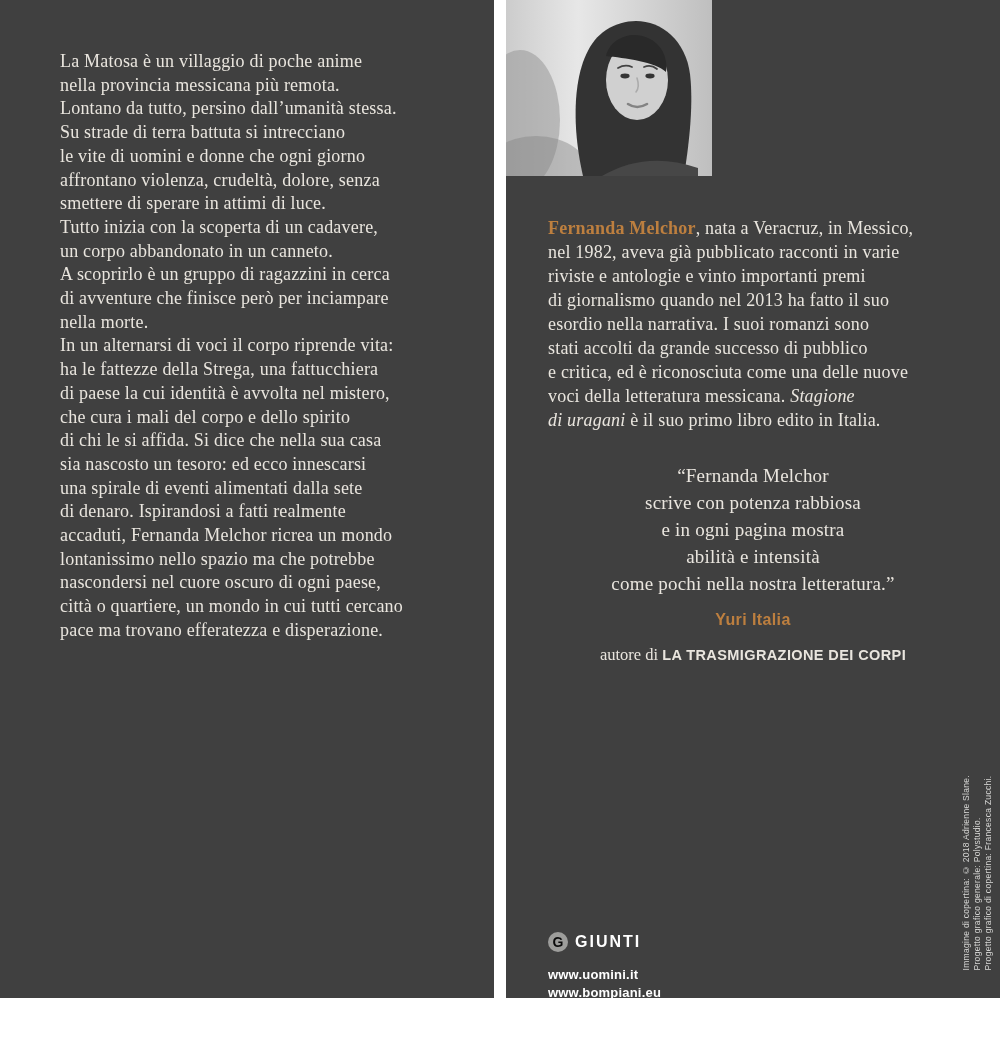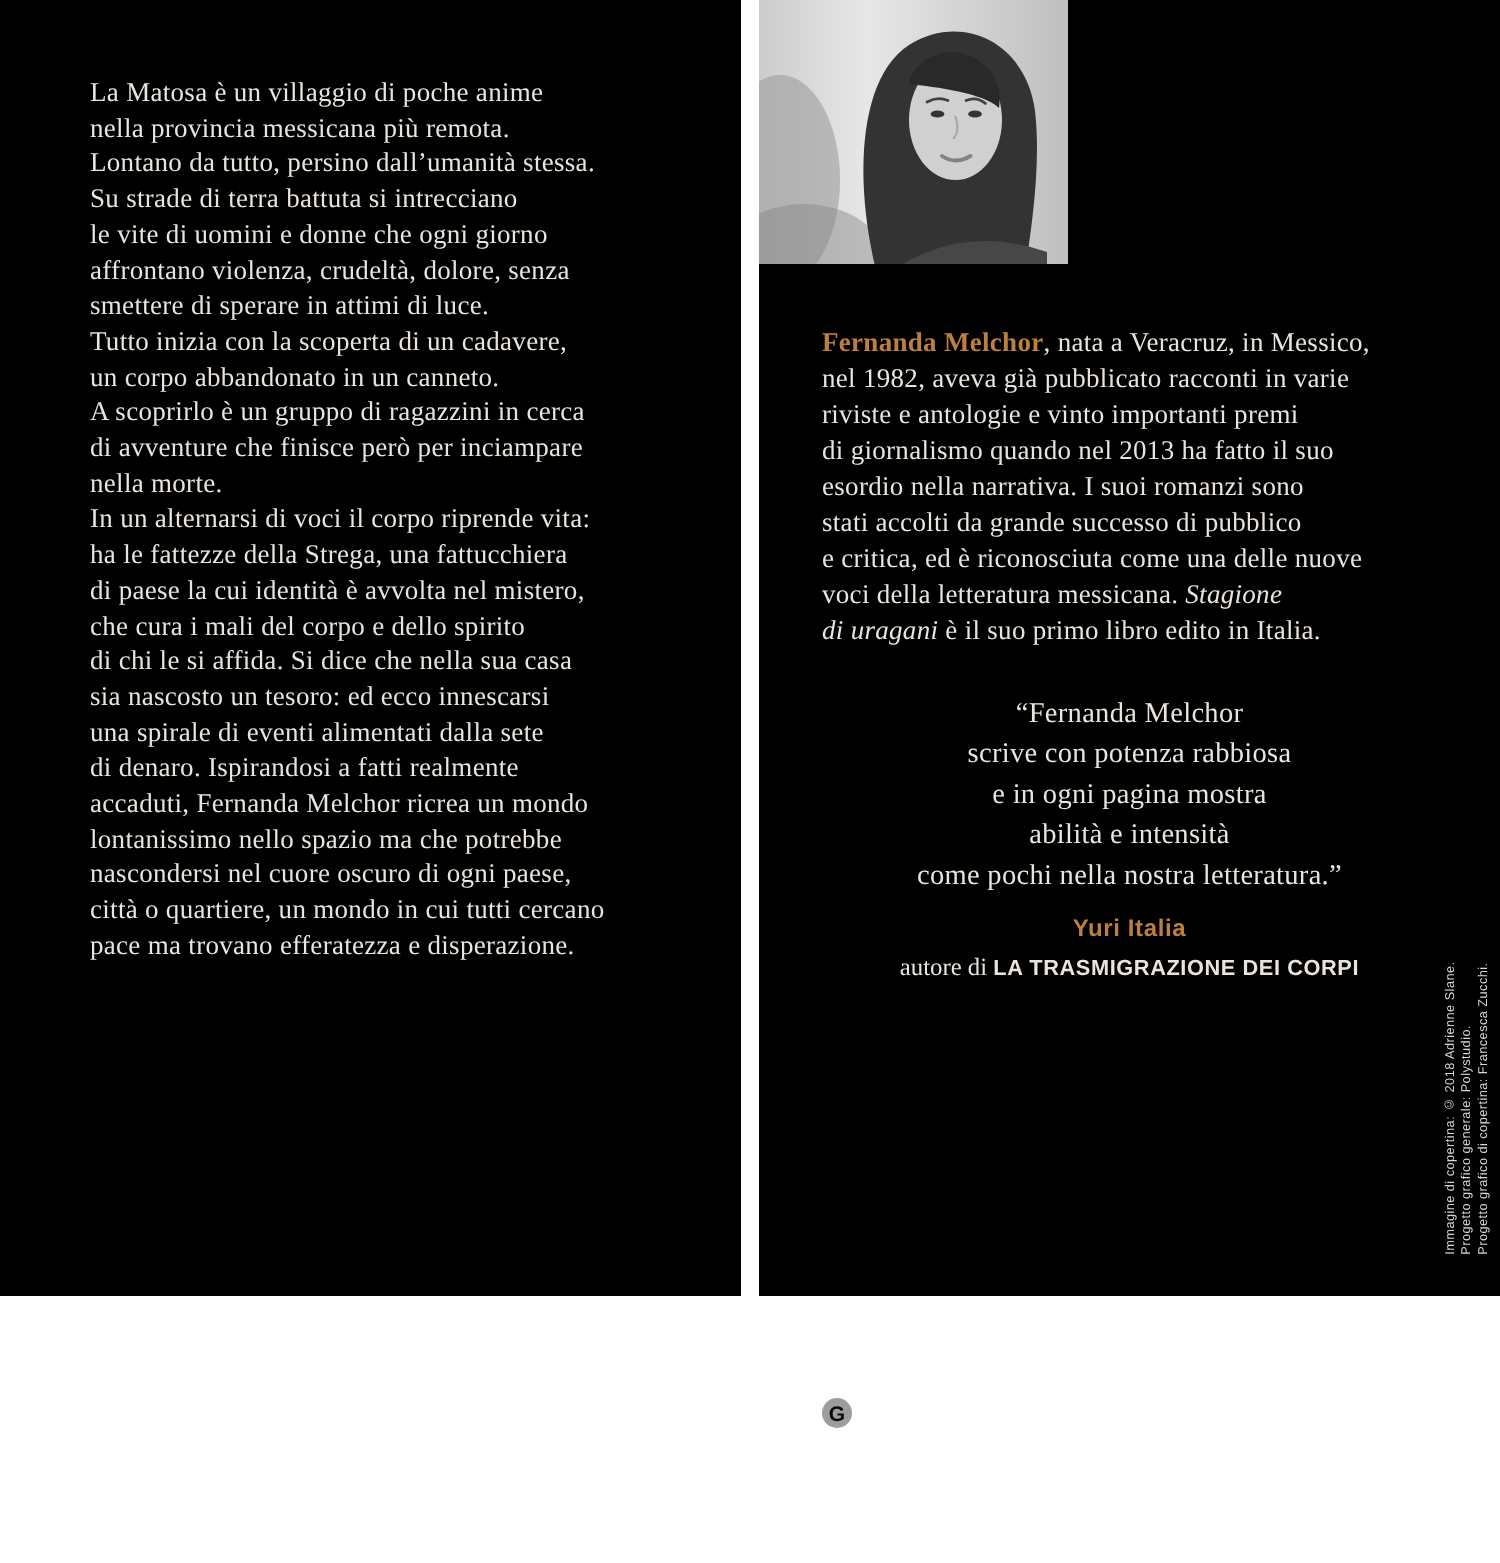--- a/index.html
+++ b/index.html
@@ -6,23 +6,23 @@
   html, body { width: 1000px; height: 1042px; }
   body {
     position: relative;
     background: #ffffff;
     overflow: hidden;
     font-family: "Liberation Serif", serif;
   }
   .panel {
     position: absolute;
     top: 0;
-    height: 864px;
+    height: 998px;
     width: 494px;
-    background: #000000;
+    background: #404040;
   }
   .panel.left  { left: 0; }
   .panel.right { left: 506px; }
 
   
   .synopsis {
     position: absolute;
     left: 60px;
     top: 50px;
     width: 414px;
@@ -76,21 +76,21 @@
     white-space: pre-line;
   }
   .attribution {
     margin-top: 14px;
     font-family: "Liberation Sans", sans-serif;
     font-weight: bold;
     font-size: 16px;
     letter-spacing: 0.4px;
   }
   .role {
-    margin-top: 6px;
+    margin-top: 16px;
     font-size: 16.5px;
   }
   .role .work {
     font-family: "Liberation Sans", sans-serif;
     font-weight: bold;
     font-size: 14.5px;
     letter-spacing: 0.4px;
   }
 
   

